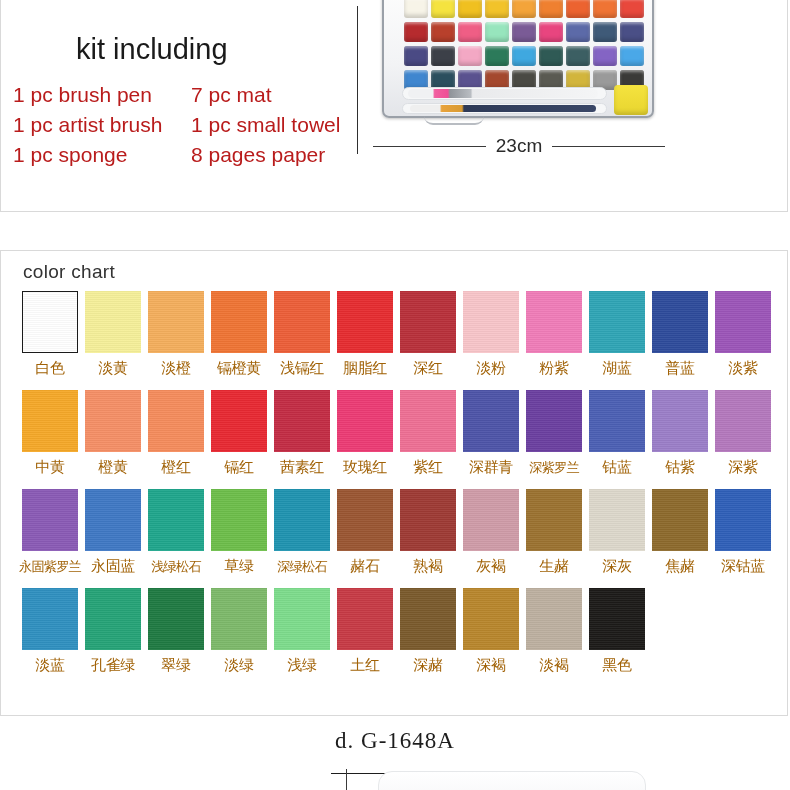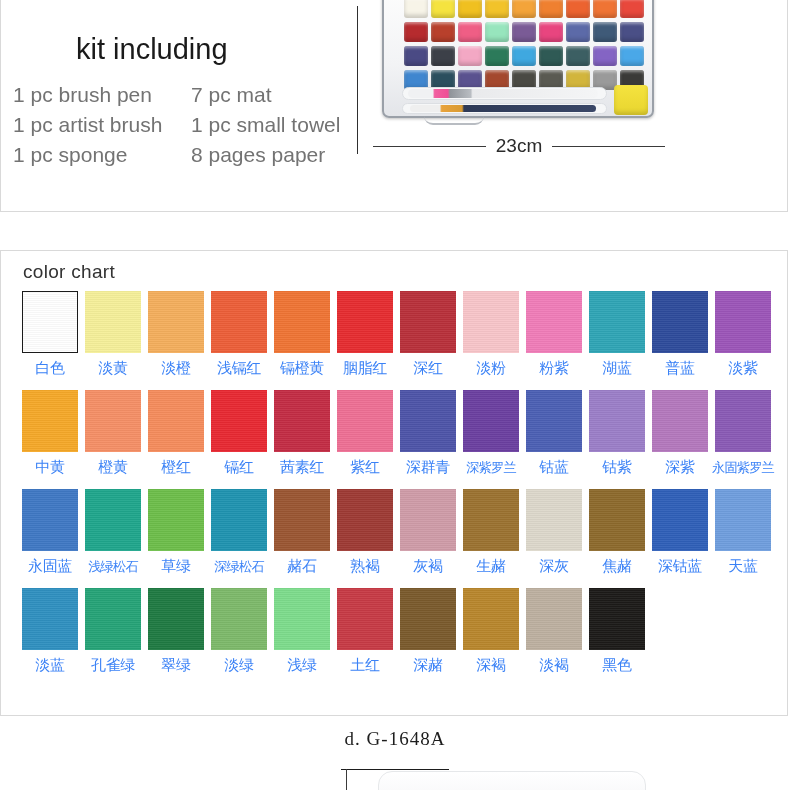--- a/index.html
+++ b/index.html
@@ -25,21 +25,21 @@
     position:absolute;left:310px;top:0px;
     font-size:19px;color:#2b2b2b;white-space:nowrap;
   }
   .kit-title{
     position:absolute;left:75px;top:51px;
     font-size:29px;color:#1a1a1a;font-weight:400;white-space:nowrap;
   }
   .kit-list{
     position:absolute;left:12px;top:98px;width:340px;
   }
-  .kit-row{display:flex;font-size:21px;color:#737373;line-height:30px;white-space:nowrap;}
+  .kit-row{display:flex;font-size:21px;color:#b91c1c;line-height:30px;white-space:nowrap;}
   .kit-col-a{width:178px;}
   .kit-col-b{width:160px;}
   .vline{
     position:absolute;left:356px;top:24px;width:1px;height:148px;background:#2f2f2f;
   }
 
   
   .tin-wrap{position:absolute;left:372px;top:0px;width:292px;height:150px;}
   .tin{
     position:absolute;left:9px;top:3px;width:272px;height:133px;
@@ -101,33 +101,33 @@
     column-gap:1px;row-gap:0px;
   }
   .cell{width:62px;height:99px;display:flex;flex-direction:column;align-items:center;}
   .chip{
     width:56px;height:62px;box-sizing:border-box;
     background-image:
       repeating-linear-gradient(0deg,rgba(255,255,255,.055) 0 1px,rgba(0,0,0,.035) 1px 2px);
   }
   .chip.outlined{border:1.6px solid #1b1b1b;}
   .cname{
-    margin-top:6px;font-size:15px;color:#3b82f6;line-height:19px;
+    margin-top:6px;font-size:15px;color:#a16207;line-height:19px;
     white-space:nowrap;letter-spacing:-.3px;
     font-family:"DejaVu Sans","Liberation Sans",sans-serif;
   }
   .cname.tight{font-size:13.2px;letter-spacing:-.8px;}
 
   
   .code-label{
     position:absolute;left:0;top:728px;width:790px;text-align:center;
   }
   .code-label span{
     font-family:"Liberation Serif","DejaVu Serif",serif;
-    font-size:19px;color:#1d1d1d;letter-spacing:1px;
+    font-size:23px;color:#1d1d1d;letter-spacing:1px;
     border-bottom:1.6px solid #1d1d1d;padding:0 4px 20px 4px;
   }
   .bottom-tin{
     position:absolute;left:378px;top:771px;width:268px;height:40px;
     background:linear-gradient(180deg,#ffffff 0%,#f4f5f7 100%);
     border:1px solid #e6e8ea;border-radius:14px 14px 4px 4px;
     box-sizing:border-box;
   }
   .bottom-vline{
     position:absolute;left:346px;top:769px;width:1px;height:21px;background:#3a3a3a;
@@ -227,28 +227,28 @@
         </div>
         <div class="cell">
           <div class="chip" style="background-color: rgb(245, 239, 153);"></div>
           <div class="cname">淡黄</div>
         </div>
         <div class="cell">
           <div class="chip" style="background-color: rgb(244, 174, 92);"></div>
           <div class="cname">淡橙</div>
         </div>
         <div class="cell">
+          <div class="chip" style="background-color: rgb(239, 116, 52);"></div>
+          <div class="cname">镉橙黄</div>
+        </div>
+        <div class="cell">
           <div class="chip" style="background-color: rgb(236, 94, 56);"></div>
           <div class="cname">浅镉红</div>
         </div>
         <div class="cell">
-          <div class="chip" style="background-color: rgb(239, 116, 52);"></div>
-          <div class="cname">镉橙黄</div>
-        </div>
-        <div class="cell">
           <div class="chip" style="background-color: rgb(230, 44, 48);"></div>
           <div class="cname">胭脂红</div>
         </div>
         <div class="cell">
           <div class="chip" style="background-color: rgb(184, 48, 58);"></div>
           <div class="cname">深红</div>
         </div>
         <div class="cell">
           <div class="chip" style="background-color: rgb(248, 197, 201);"></div>
           <div class="cname">淡粉</div>
@@ -283,20 +283,24 @@
         </div>
         <div class="cell">
           <div class="chip" style="background-color: rgb(232, 40, 50);"></div>
           <div class="cname">镉红</div>
         </div>
         <div class="cell">
           <div class="chip" style="background-color: rgb(195, 44, 68);"></div>
           <div class="cname">茜素红</div>
         </div>
         <div class="cell">
+          <div class="chip" style="background-color: rgb(236, 59, 116);"></div>
+          <div class="cname">玫瑰红</div>
+        </div>
+        <div class="cell">
           <div class="chip" style="background-color: rgb(238, 111, 148);"></div>
           <div class="cname">紫红</div>
         </div>
         <div class="cell">
           <div class="chip" style="background-color: rgb(77, 84, 168);"></div>
           <div class="cname">深群青</div>
         </div>
         <div class="cell">
           <div class="chip" style="background-color: rgb(107, 63, 160);"></div>
           <div class="cname tight">深紫罗兰</div>
@@ -353,24 +357,20 @@
           <div class="chip" style="background-color: rgb(221, 216, 203);"></div>
           <div class="cname">深灰</div>
         </div>
         <div class="cell">
           <div class="chip" style="background-color: rgb(141, 106, 44);"></div>
           <div class="cname">焦赭</div>
         </div>
         <div class="cell">
           <div class="chip" style="background-color: rgb(47, 95, 184);"></div>
           <div class="cname">深钴蓝</div>
-        </div>
-        <div class="cell">
-          <div class="chip" style="background-color: rgb(111, 158, 222);"></div>
-          <div class="cname">天蓝</div>
         </div>
         <div class="cell">
           <div class="chip" style="background-color: rgb(47, 144, 192);"></div>
           <div class="cname">淡蓝</div>
         </div>
         <div class="cell">
           <div class="chip" style="background-color: rgb(37, 163, 119);"></div>
           <div class="cname">孔雀绿</div>
         </div>
         <div class="cell">

